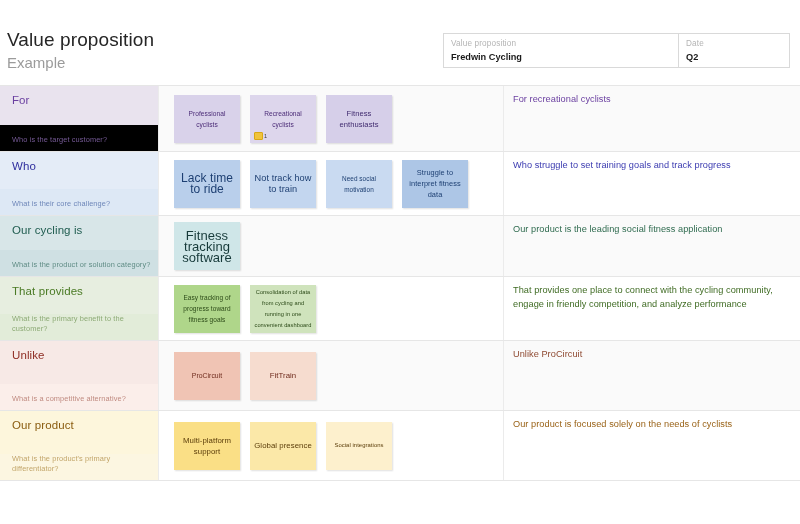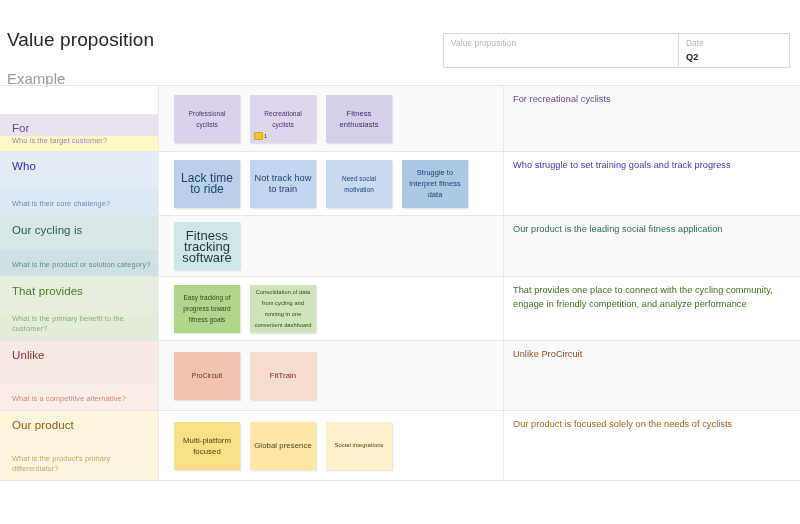--- a/index.html
+++ b/index.html
@@ -27,21 +27,21 @@
   .title {
     font-size: 19px;
     color: #262626;
     line-height: 23px;
     letter-spacing: 0.1px;
   }
   .subtitle {
     font-size: 15px;
     color: #9b9b9b;
     line-height: 19px;
-    margin-top: 18px;
+    margin-top: 2px;
   }
 
   .meta-box {
     position: absolute;
     left: 443px;
     top: 33px;
     width: 347px;
     height: 35px;
     border: 1px solid #d9d9d9;
     box-sizing: border-box;
@@ -191,31 +191,32 @@
 
 <div class="header">
   <div class="title-block">
     <div class="title">Value proposition</div>
     <div class="subtitle">Example</div>
   </div>
 
   <div class="meta-box">
     <div class="meta-cell vp">
       <div class="meta-label">Value proposition</div>
+      <div class="meta-value">Fredwin Cycling</div>
     </div>
     <div class="meta-cell dt">
       <div class="meta-label">Date</div>
       <div class="meta-value">Q2</div>
     </div>
   </div>
 </div>
 
 <div class="grid" id="grid">
     <div class="row" style="height: 66px;">
-      <div class="label-col" style="background: #fef9c3; margin-top: 28px;">
+      <div class="label-col" style="background: #000000;">
         <div class="label-top" style="background: rgb(233, 227, 238);">
           <div class="label-title" style="color: rgb(106, 63, 160);">For</div>
         </div>
         <div class="label-bottom">
           <div class="label-question" style="color: rgb(138, 106, 176);">Who is the target customer?</div>
         </div>
       </div>
       <div class="notes-col" style="background: rgb(250, 250, 250);">
         <div class="note" style="background: rgb(217, 210, 234);">
           <div class="note-text" style="color: rgb(75, 44, 119); font-size: 6.6px;">Professional cyclists</div>
@@ -326,21 +327,21 @@
       <div class="label-col" style="background: rgb(252, 246, 225);">
         <div class="label-top" style="background: rgb(253, 246, 220);">
           <div class="label-title" style="color: rgb(138, 92, 16);">Our product</div>
         </div>
         <div class="label-bottom">
           <div class="label-question" style="color: rgb(183, 150, 83);">What is the product's primary differentiator?</div>
         </div>
       </div>
       <div class="notes-col" style="background: rgb(255, 255, 255);">
         <div class="note" style="background: rgb(250, 223, 134);">
-          <div class="note-text" style="color: rgb(90, 60, 9); font-size: 7.8px;">Multi-platform focused</div>
+          <div class="note-text" style="color: rgb(90, 60, 9); font-size: 7.8px;">Multi-platform support</div>
         </div>
         <div class="note" style="background: rgb(251, 232, 168);">
           <div class="note-text" style="color: rgb(90, 60, 9); font-size: 7.8px;">Global presence</div>
         </div>
         <div class="note" style="background: rgb(253, 240, 205);">
           <div class="note-text" style="color: rgb(90, 60, 9); font-size: 5.9px;">Social integrations</div>
         </div>
       </div>
       <div class="summary-col" style="background: rgb(255, 255, 255);">
         <div class="summary-text" style="color: rgb(154, 99, 24);">Our product is focused solely on the needs of cyclists</div>

